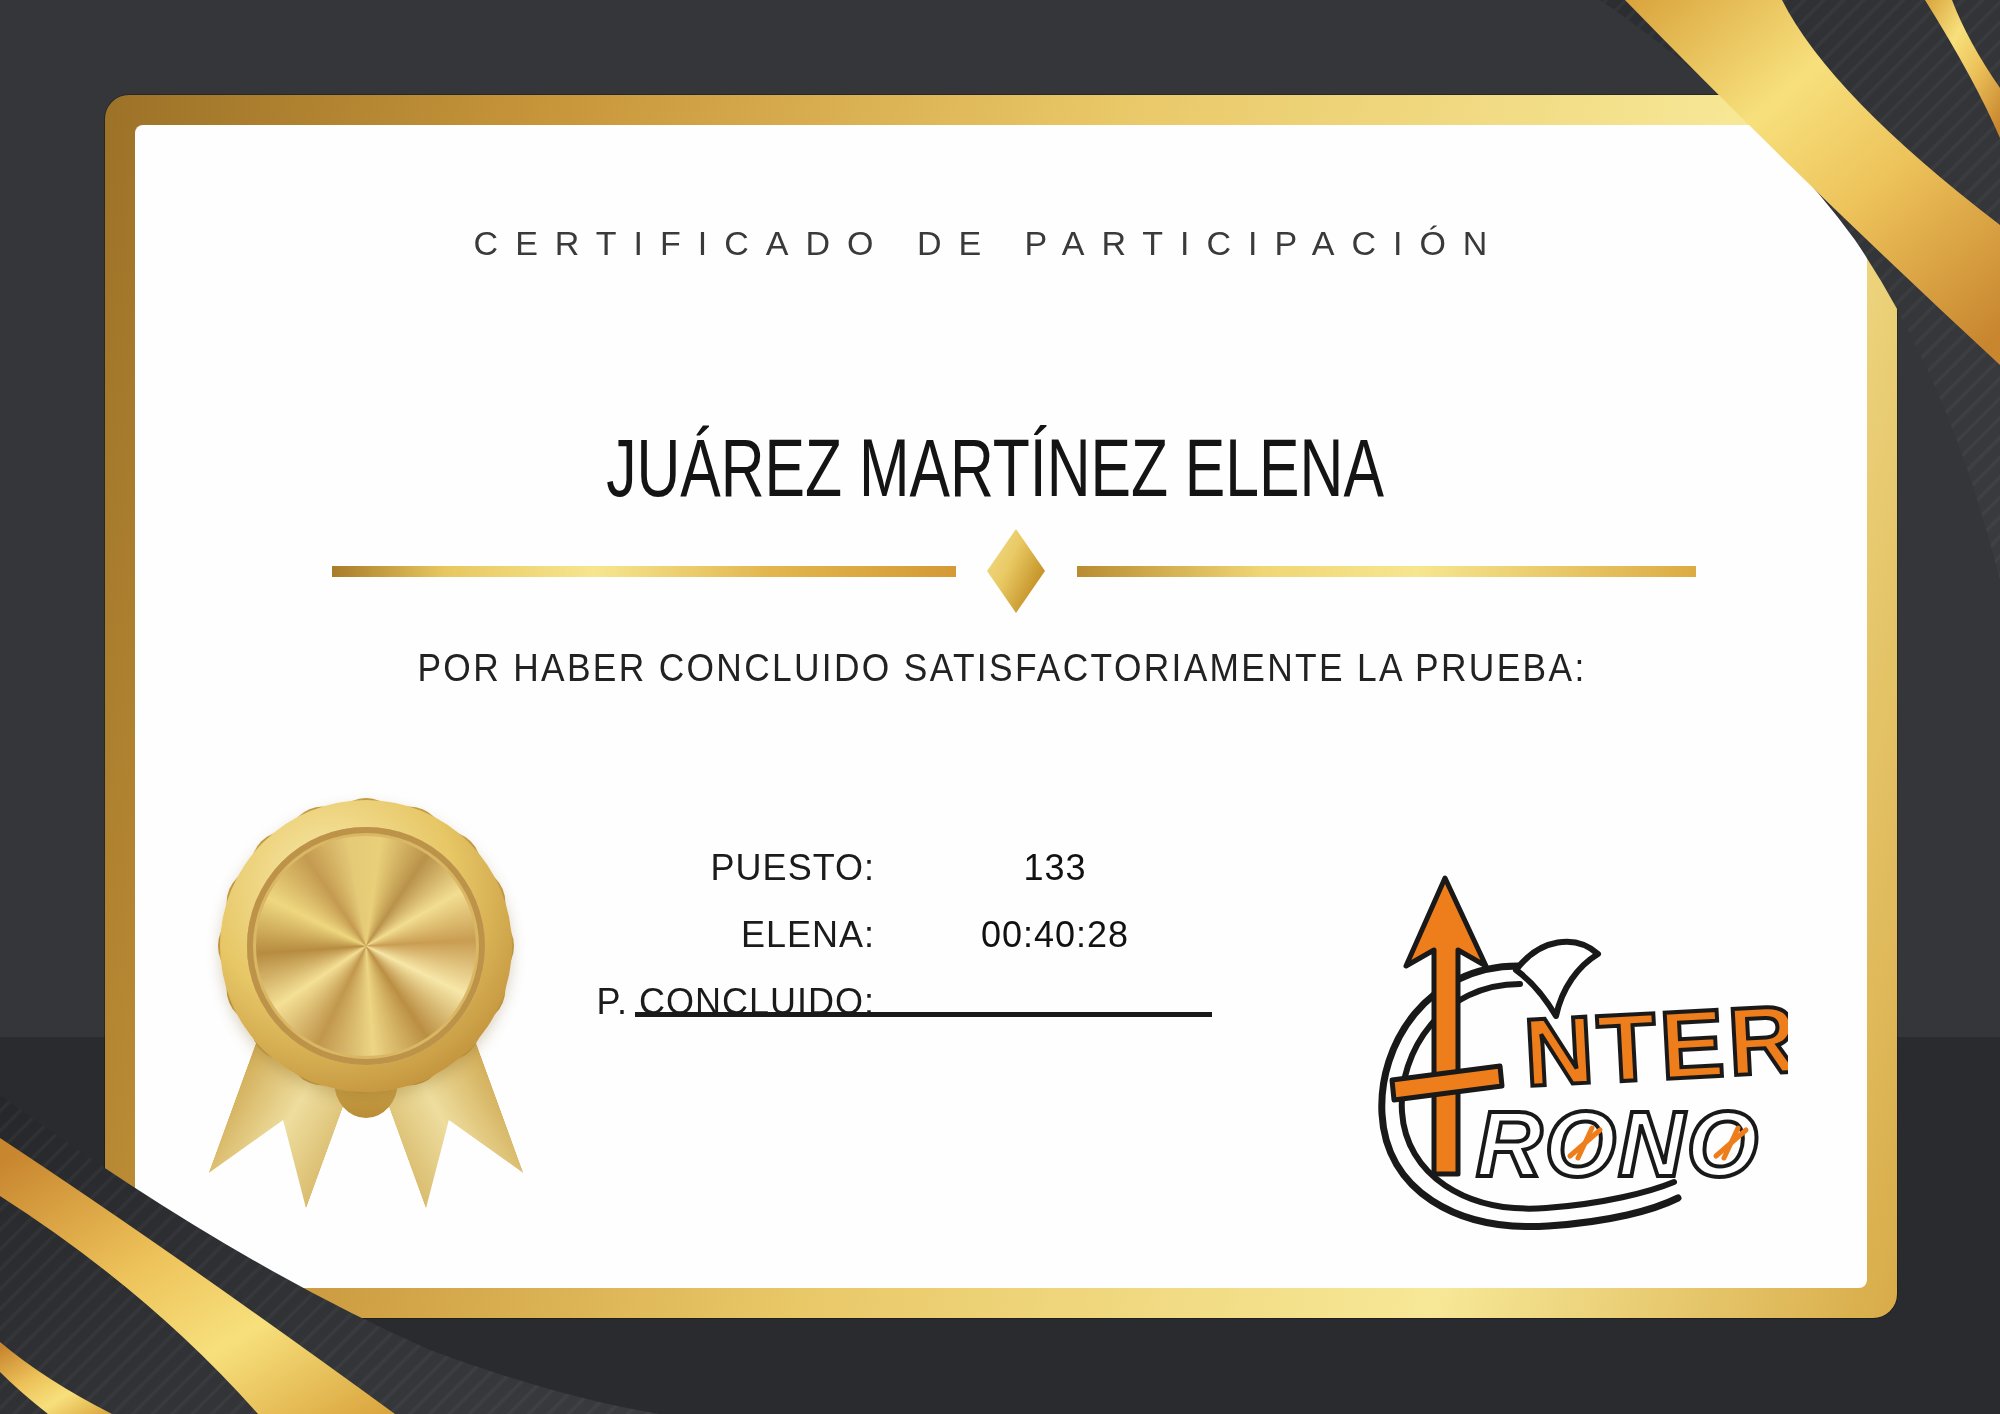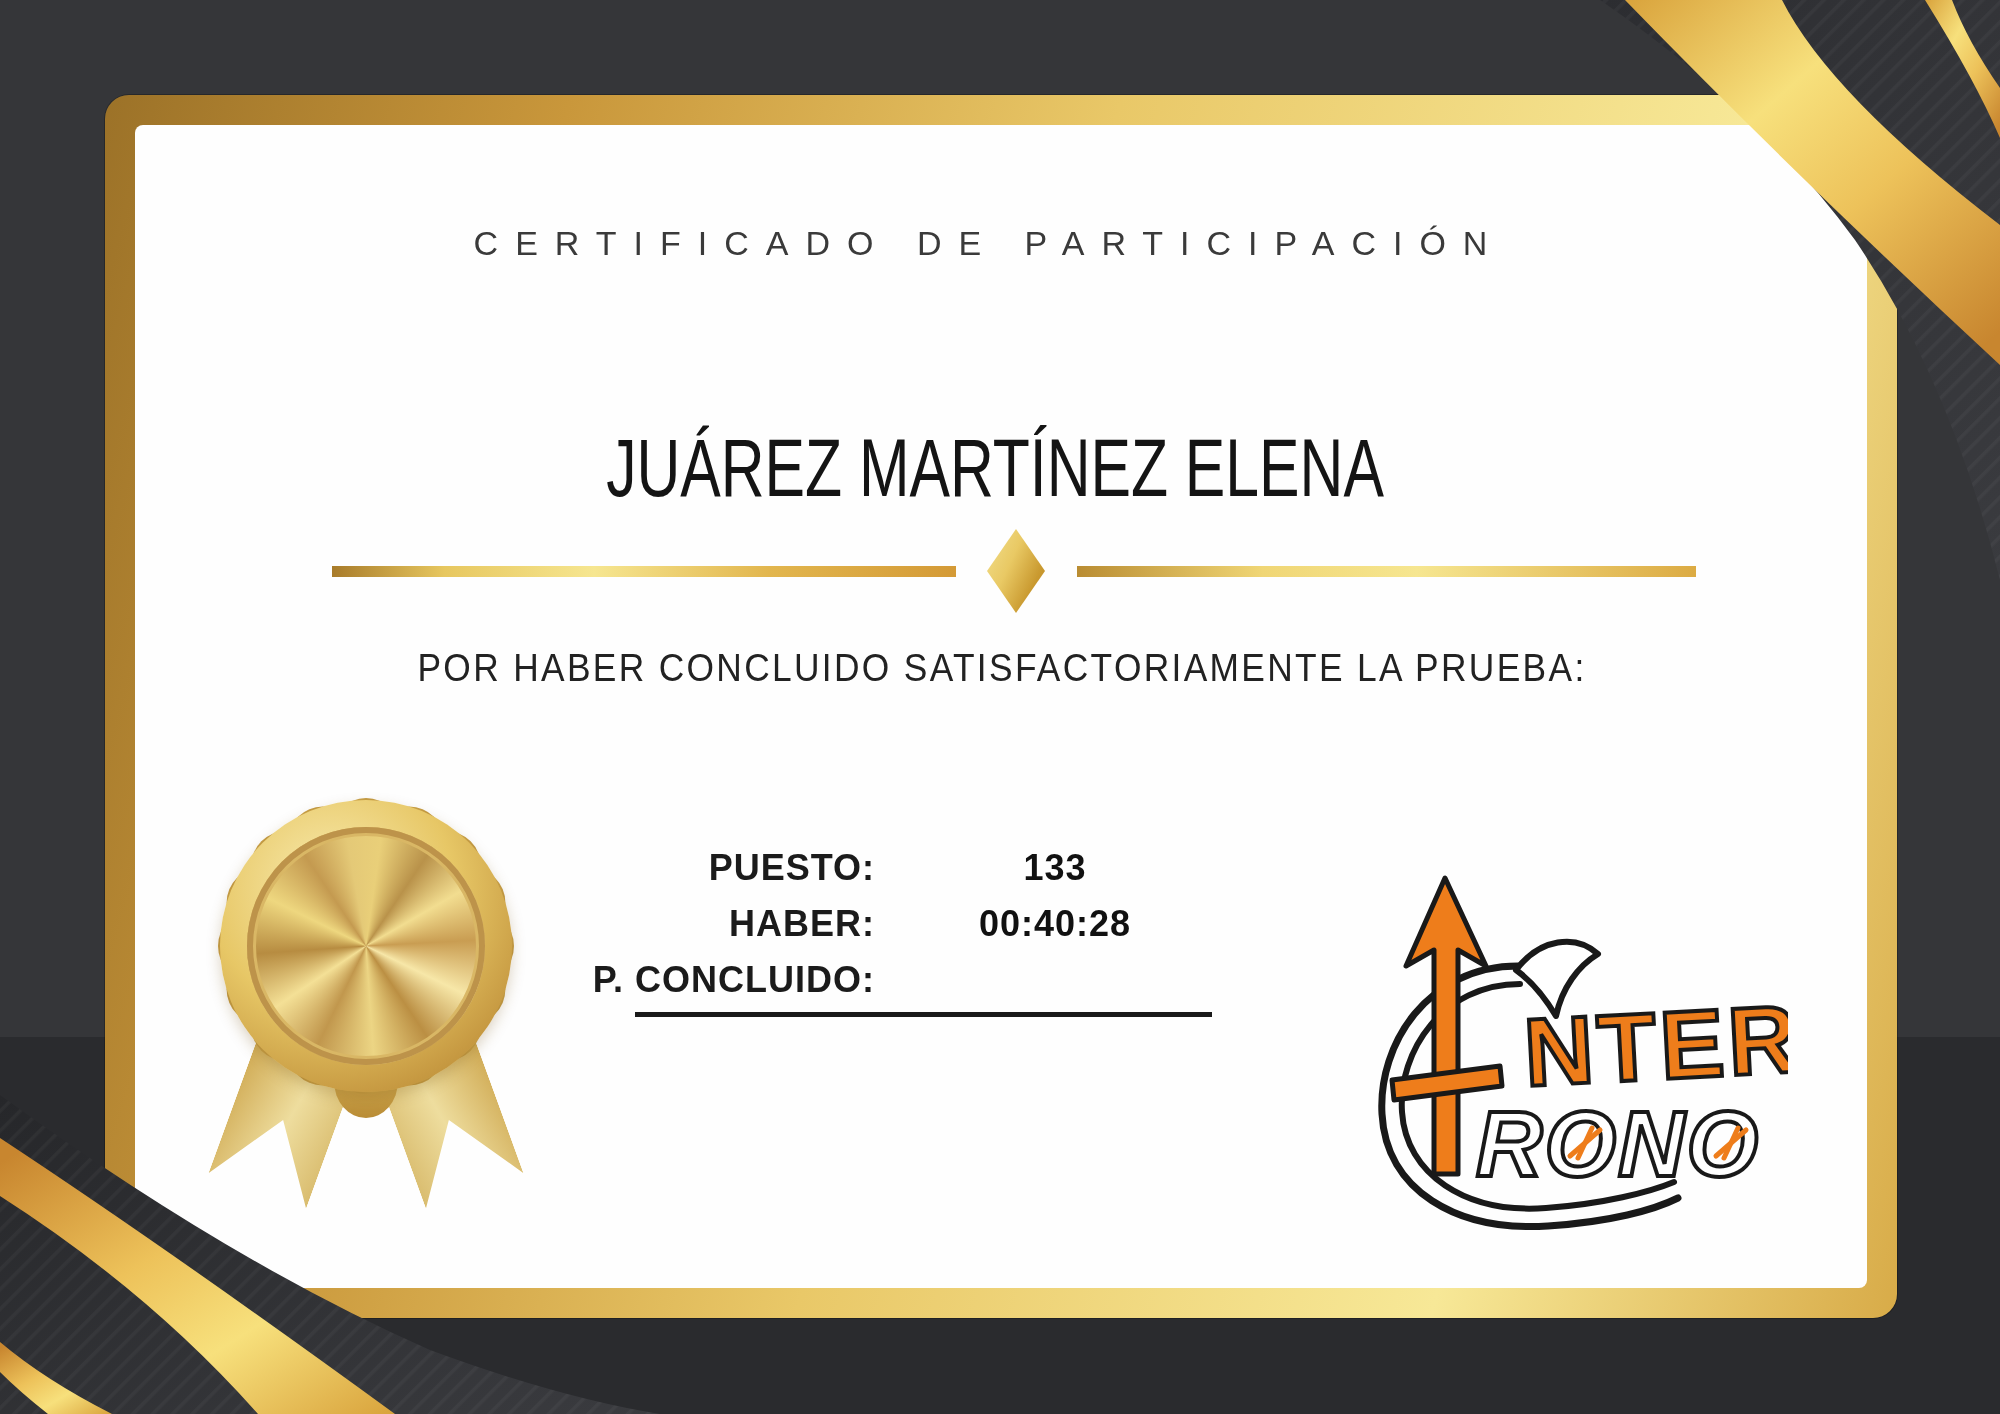--- a/index.html
+++ b/index.html
@@ -30,21 +30,21 @@
       background:linear-gradient(90deg,#a87b2a,#e7c75f 18%,#f6e690 42%,#e2b64e 70%,#d49a36 100%);}
   .div-line.left{left:332px;width:624px;}
   .div-line.right{left:1077px;width:619px;
       background:linear-gradient(90deg,#b98c32,#f0d675 30%,#f6e690 55%,#dcab43 100%);}
   .div-diamond{position:absolute;left:987px;top:529px;width:58px;height:84px;
       clip-path:polygon(50% 0,100% 50%,50% 100%,0 50%);
       background:linear-gradient(115deg,#f2df8d 0%,#e9c964 40%,#c9992f 75%,#b9872a 100%);}
 
   
   .stats{position:absolute;left:515px;top:843px;display:grid;
-         grid-template-columns:360px 330px;row-gap:6px;font-weight:bold;}
+         grid-template-columns:360px 330px;row-gap:17px;}
   .stat-label{font-size:36px;line-height:50px;color:#1b1b1b;text-align:right;letter-spacing:1px;}
   .stat-value{font-size:36px;line-height:50px;color:#111;text-align:center;padding-left:30px;letter-spacing:1px;}
   .sig-line{position:absolute;left:635px;top:1012px;width:577px;height:5px;background:#1a1a1a;}
 
   
   .medal{position:absolute;left:220px;top:800px;width:292px;height:292px;}
   .medal .ribbon{position:absolute;width:104px;height:168px;top:228px;z-index:1;
       background:linear-gradient(100deg,#cfa952,#eedd9e 55%,#d9bc6e);
       clip-path:polygon(0 0,100% 0,100% 100%,50% 55%,0 100%);}
   .medal .ribbon.rl{left:14px;transform:rotate(20deg);}
@@ -101,21 +101,21 @@
 
   <div class="div-line left"></div>
   <div class="div-diamond"></div>
   <div class="div-line right"></div>
 
   <div class="cert-sub">POR HABER CONCLUIDO SATISFACTORIAMENTE LA PRUEBA:</div>
 
   <div class="stats">
     <div class="stat-label">PUESTO:</div>
     <div class="stat-value">133</div>
-    <div class="stat-label">HABER:</div>
+    <div class="stat-label">ELENA:</div>
     <div class="stat-value">00:40:28</div>
     <div class="stat-label">P. CONCLUIDO:</div>
   </div>
   <div class="sig-line"></div>
 
   <div class="medal">
     <div class="ribbon rl"></div>
     <div class="ribbon rr"></div>
     <div class="tab"></div>
     <div class="petals">

